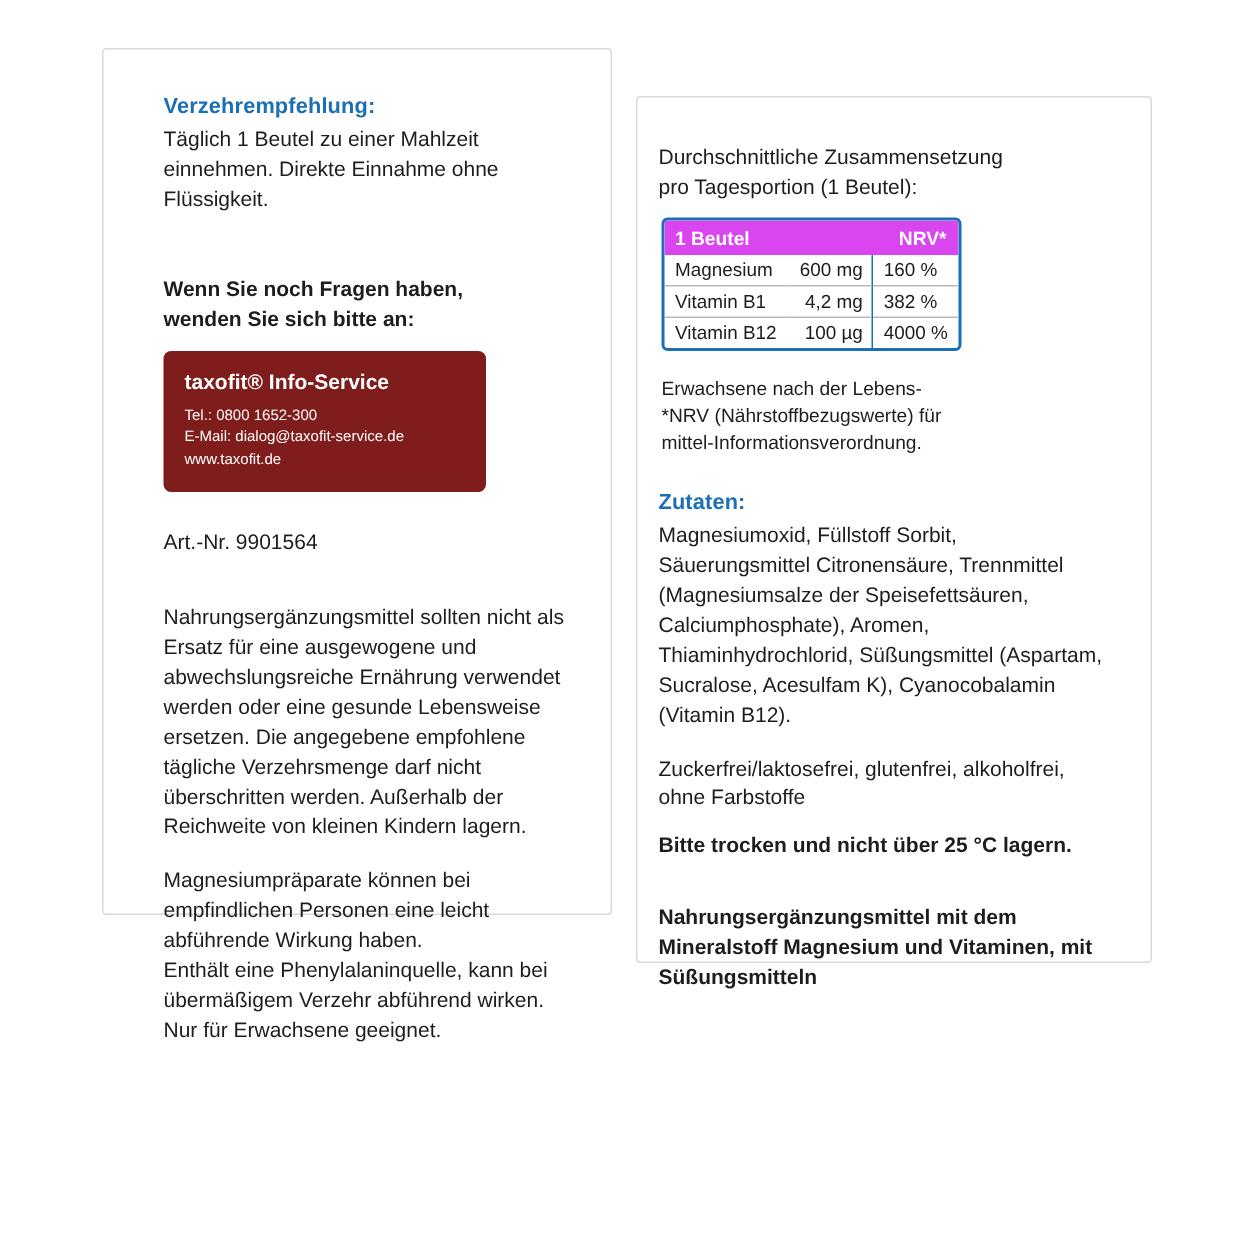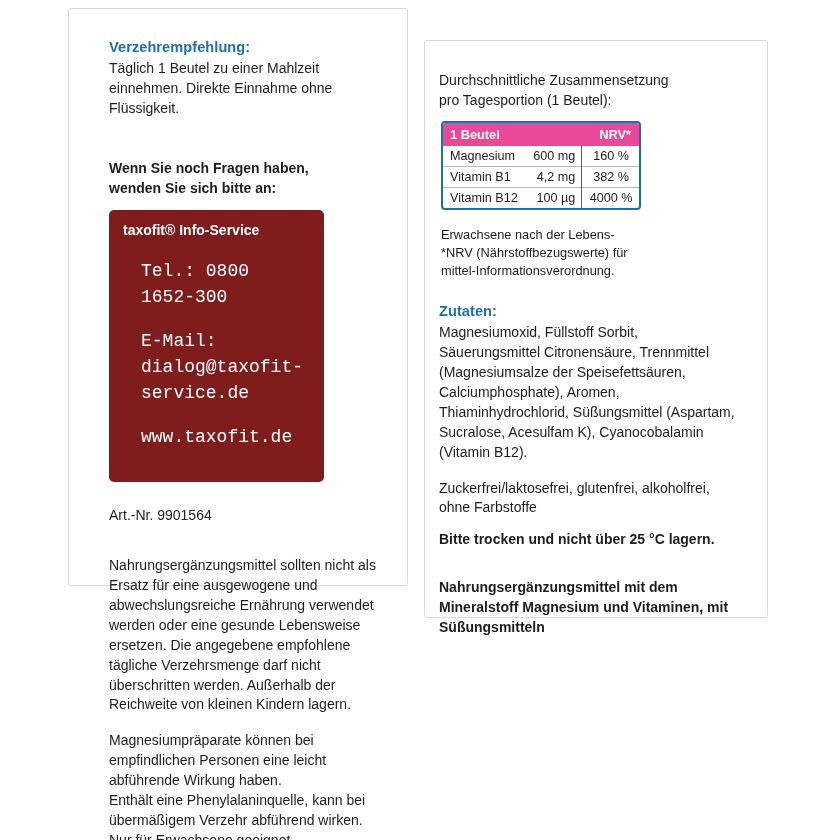--- a/index.html
+++ b/index.html
@@ -15,21 +15,21 @@
     overflow: hidden;
   }
   .page {
     position: relative;
     width: 840px;
     height: 840px;
     background: #ffffff;
   }
   .panel {
     position: absolute;
-    top: 8px;
+    top: 32px;
     height: 578px;
     background: #ffffff;
     border: 1px solid #d8d8d8;
     border-radius: 3px;
     box-sizing: border-box;
   }
   .panel-left {
     left: 68px;
     width: 340px;
   }
@@ -84,61 +84,60 @@
     width: 215px;
     box-sizing: border-box;
   }
   .contact-title {
     font-weight: bold;
     font-size: 14px;
     margin: 0 0 7px 0;
     line-height: 1.25;
   }
   .contact-line {
-    font-size: 18px;
+    font-size: 10px;
     line-height: 1.45;
-    margin: 18px;
-    font-family: Liberation Mono, monospace;
+    margin: 0;
   }
 
   
   .nutri-wrap {
     border: 2px solid #1a6fb5;
     border-radius: 4px;
     width: 196px;
     overflow: hidden;
     margin-left: 2px;
   }
   table.nutri {
     border-collapse: collapse;
     width: 100%;
     font-size: 12.6px;
   }
   table.nutri th {
-    background: #ec4899;
+    background: #d946ef;
     color: #ffffff;
     font-weight: bold;
     text-align: left;
     padding: 4px 6px 4px 7px;
     font-size: 12.8px;
   }
   table.nutri th.nrv {
     text-align: right;
     padding-right: 8px;
   }
   table.nutri td {
     padding: 3px 6px 3px 7px;
     border-top: 1px solid #b9b9b9;
     color: #1d1d1b;
     white-space: nowrap;
   }
   table.nutri tr:first-child td { border-top: none; }
   td.val { text-align: right; padding-right: 6px; }
   td.nrv {
-    text-align: center;
+    text-align: left;
     border-left: 1px solid #1a6fb5;
     padding-right: 8px;
   }
   .weight-line {
     font-size: 14px;
     color: #1d1d1b;
   }
   .weight-line b {
     font-size: 16.5px;
     font-weight: bold;

